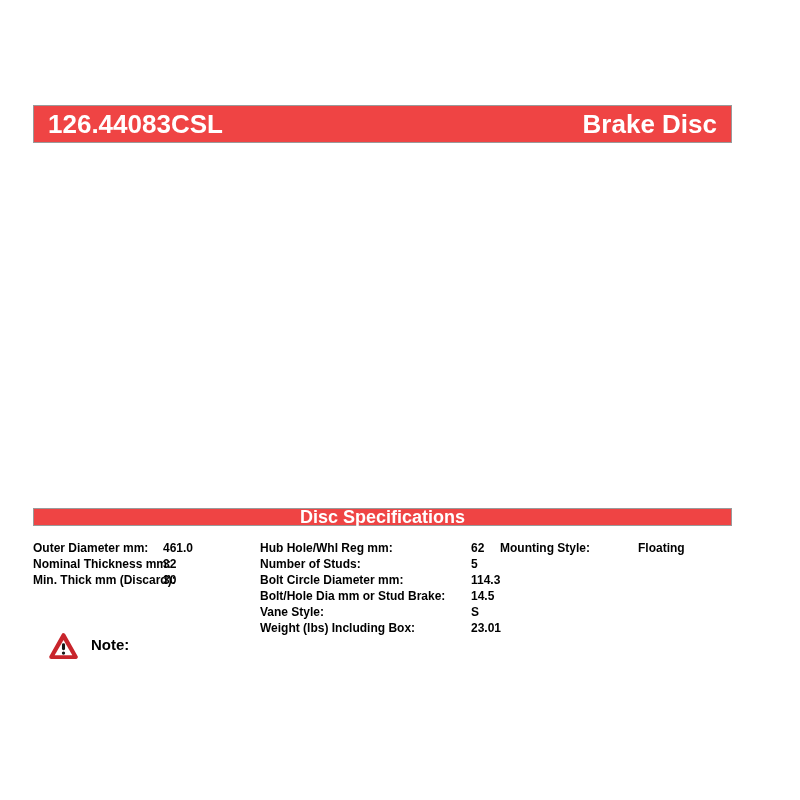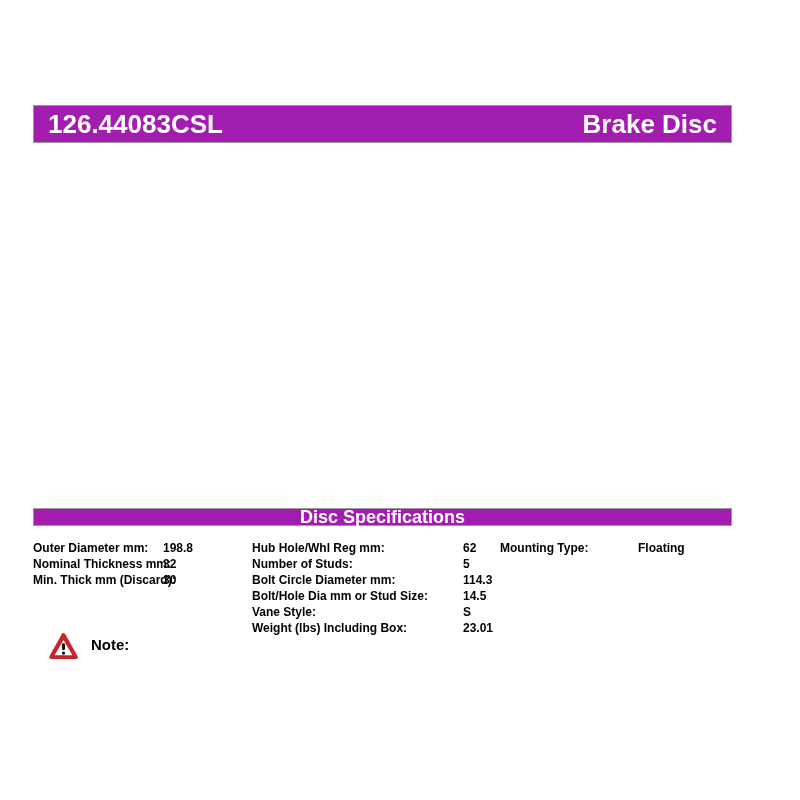--- a/index.html
+++ b/index.html
@@ -8,21 +8,21 @@
     position: relative;
     font-family: "Liberation Sans", "DejaVu Sans", sans-serif;
     color: #000000;
     overflow: hidden;
   }
 
   .black-bar {
     position: absolute;
     left: 33px;
     width: 699px;
-    background: #a21caf;
+    background: #ef4444;
     border: 1px solid #9a9a9a;
     color: #ffffff;
   }
 
   .header-bar {
     top: 105px;
     height: 38px;
     display: flex;
     justify-content: space-between;
     align-items: center;
@@ -44,21 +44,21 @@
 
   .spec-area {
     position: absolute;
     top: 540px;
     left: 0;
     width: 800px;
   }
 
   .spec-col { position: absolute; top: 0; }
   .spec-col-1 { left: 33px; }
-  .spec-col-2 { left: 252px; }
+  .spec-col-2 { left: 260px; }
   .spec-col-3 { left: 500px; }
 
   .spec-row {
     display: flex;
     align-items: baseline;
     line-height: 16px;
     font-size: 12px;
     font-weight: bold;
     white-space: nowrap;
   }
@@ -101,21 +101,21 @@
 
 <div class="black-bar section-bar">
   <span>Disc Specifications</span>
 </div>
 
 <div class="spec-area">
 
   <div class="spec-col spec-col-1">
     <div class="spec-row">
       <span class="spec-label">Outer Diameter mm:</span>
-      <span class="spec-value">198.8</span>
+      <span class="spec-value">461.0</span>
     </div>
     <div class="spec-row">
       <span class="spec-label">Nominal Thickness mm:</span>
       <span class="spec-value">32</span>
     </div>
     <div class="spec-row">
       <span class="spec-label">Min. Thick mm (Discard):</span>
       <span class="spec-value">30</span>
     </div>
   </div>
@@ -127,36 +127,36 @@
     </div>
     <div class="spec-row">
       <span class="spec-label">Number of Studs:</span>
       <span class="spec-value">5</span>
     </div>
     <div class="spec-row">
       <span class="spec-label">Bolt Circle Diameter mm:</span>
       <span class="spec-value">114.3</span>
     </div>
     <div class="spec-row">
-      <span class="spec-label">Bolt/Hole Dia mm or Stud Size:</span>
+      <span class="spec-label">Bolt/Hole Dia mm or Stud Brake:</span>
       <span class="spec-value">14.5</span>
     </div>
     <div class="spec-row">
       <span class="spec-label">Vane Style:</span>
       <span class="spec-value">S</span>
     </div>
     <div class="spec-row">
       <span class="spec-label">Weight (lbs) Including Box:</span>
       <span class="spec-value">23.01</span>
     </div>
   </div>
 
   <div class="spec-col spec-col-3">
     <div class="spec-row">
-      <span class="spec-label">Mounting Type:</span>
+      <span class="spec-label">Mounting Style:</span>
       <span class="spec-value">Floating</span>
     </div>
   </div>
 
 </div>
 
 <div class="note-row">
   <span class="warning-icon">
     <svg viewBox="0 0 64 64" width="29" height="31" aria-hidden="true">
       <path d="M32 7 L59 55 L5 55 Z" fill="#c8252c" stroke="#c8252c" stroke-width="9" stroke-linejoin="round"></path>

